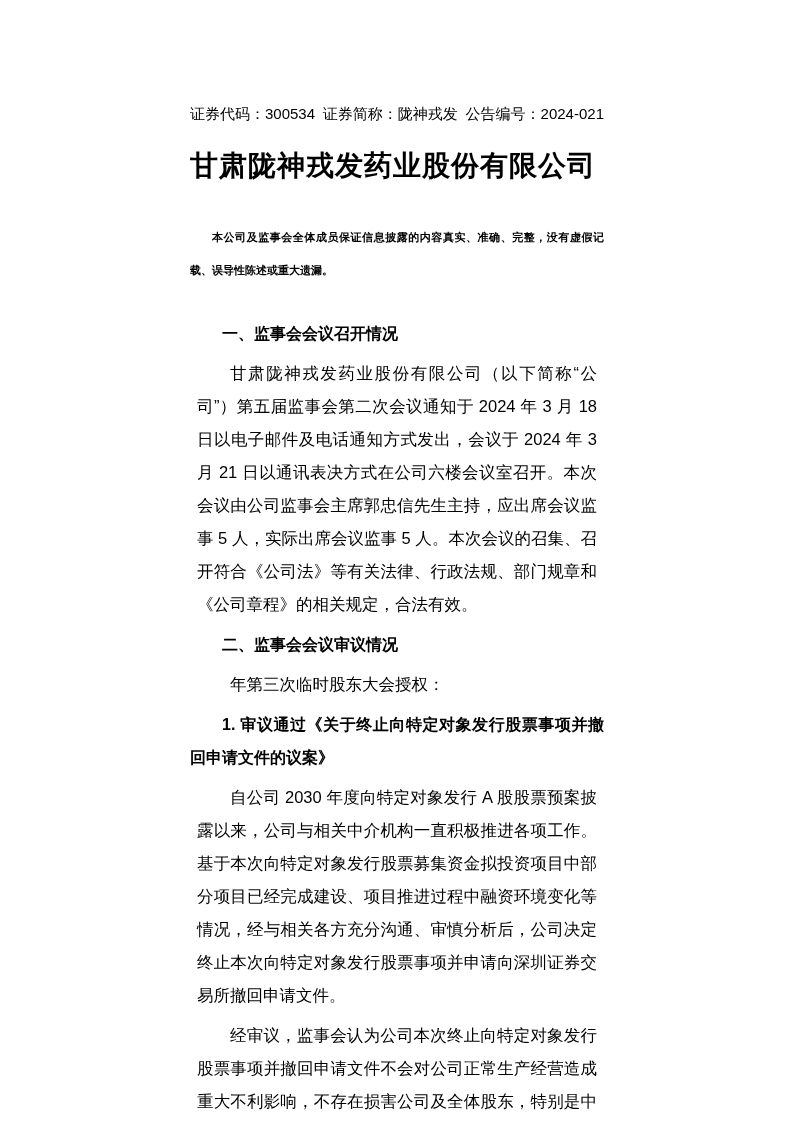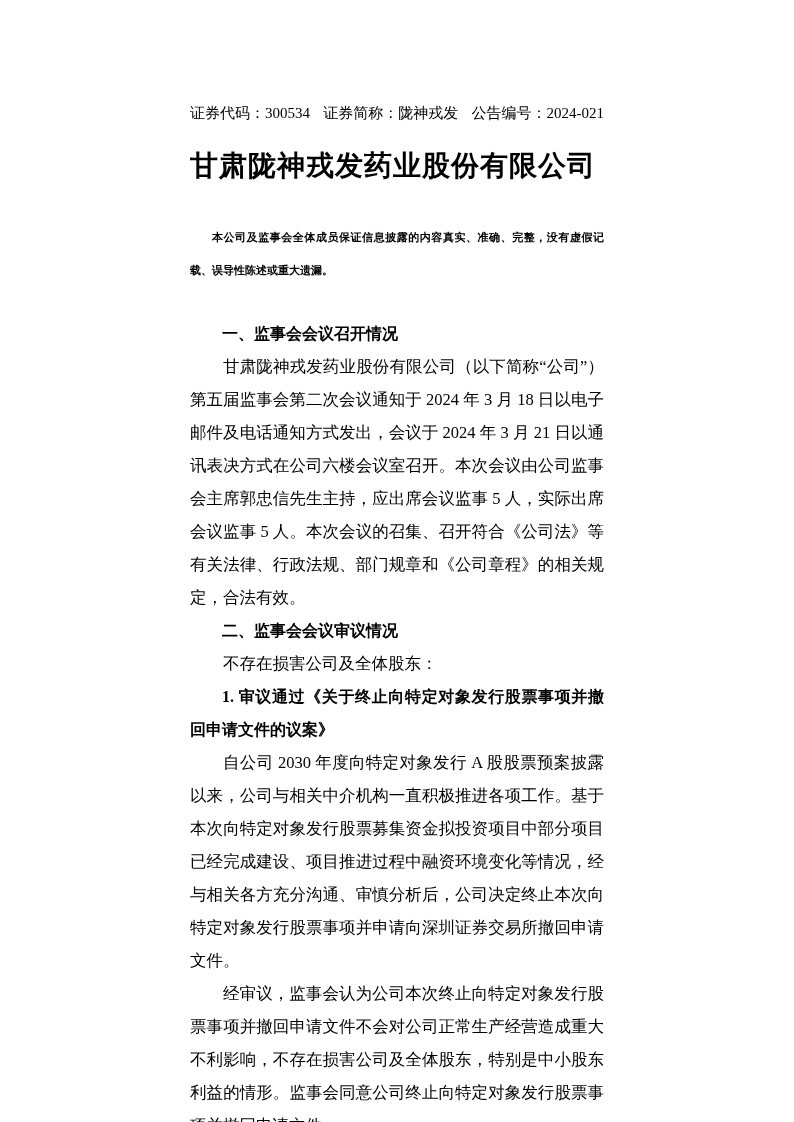--- a/index.html
+++ b/index.html
@@ -8,21 +8,21 @@
     background: #ffffff;
   }
   .page {
     position: relative;
     width: 650px;
     height: 1122px;
     margin: 0 auto;
     background: #ffffff;
     box-sizing: border-box;
     padding: 104px 118px 0 118px;
-    font-family: Liberation Serif, serif;
+    font-family: Liberation Sans, sans-serif;
     color: #000000;
     overflow: hidden;
   }
   .doc-header {
     display: flex;
     justify-content: space-between;
     align-items: baseline;
     font-size: 15px;
     line-height: 19px;
     margin-bottom: 24px;
@@ -49,21 +49,21 @@
   }
   .heading {
     margin: 0;
     font-weight: bold;
     font-size: 16px;
     line-height: 33px;
     text-indent: 2em;
     text-align: justify;
   }
   .para {
-    margin: 0;
+    margin: 7px;
     font-size: 16.5px;
     line-height: 33px;
     text-indent: 2em;
     text-align: justify;
   }
 </style>
 </head>
 <body>
 
 <div class="page">
@@ -75,19 +75,19 @@
   </div>
 
   <h1 class="title">甘肃陇神戎发药业股份有限公司</h1>
 
   <p class="disclaimer">本公司及监事会全体成员保证信息披露的内容真实、准确、完整，没有虚假记载、误导性陈述或重大遗漏。</p>
 
   <div class="body-block">
     <p class="heading">一、监事会会议召开情况</p>
     <p class="para">甘肃陇神戎发药业股份有限公司（以下简称“公司”）第五届监事会第二次会议通知于 2024 年 3 月 18 日以电子邮件及电话通知方式发出，会议于 2024 年 3 月 21 日以通讯表决方式在公司六楼会议室召开。本次会议由公司监事会主席郭忠信先生主持，应出席会议监事 5 人，实际出席会议监事 5 人。本次会议的召集、召开符合《公司法》等有关法律、行政法规、部门规章和《公司章程》的相关规定，合法有效。</p>
     <p class="heading">二、监事会会议审议情况</p>
-    <p class="para">不存在损害公司及全体股东：</p>
+    <p class="para">年第三次临时股东大会授权：</p>
     <p class="heading">1. 审议通过《关于终止向特定对象发行股票事项并撤回申请文件的议案》</p>
     <p class="para">自公司 2030 年度向特定对象发行 A 股股票预案披露以来，公司与相关中介机构一直积极推进各项工作。基于本次向特定对象发行股票募集资金拟投资项目中部分项目已经完成建设、项目推进过程中融资环境变化等情况，经与相关各方充分沟通、审慎分析后，公司决定终止本次向特定对象发行股票事项并申请向深圳证券交易所撤回申请文件。</p>
     <p class="para">经审议，监事会认为公司本次终止向特定对象发行股票事项并撤回申请文件不会对公司正常生产经营造成重大不利影响，不存在损害公司及全体股东，特别是中小股东利益的情形。监事会同意公司终止向特定对象发行股票事项并撤回申请文件。</p>
   </div>
 
 </div>
 
 </body></html>

